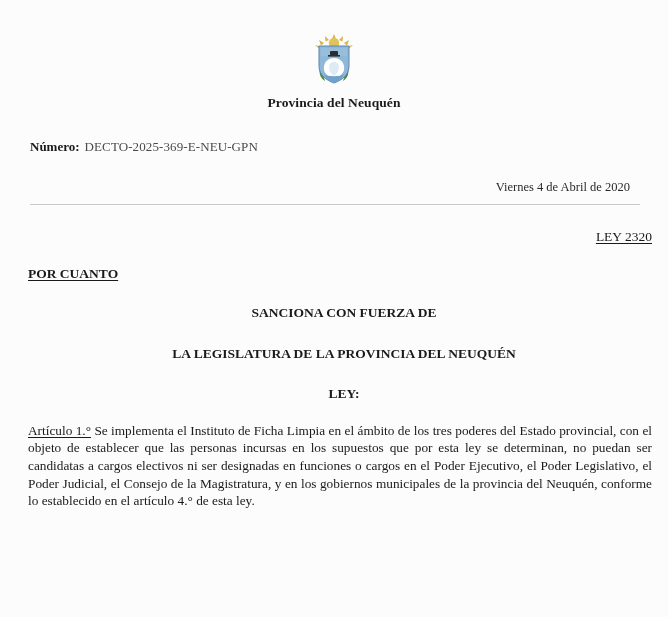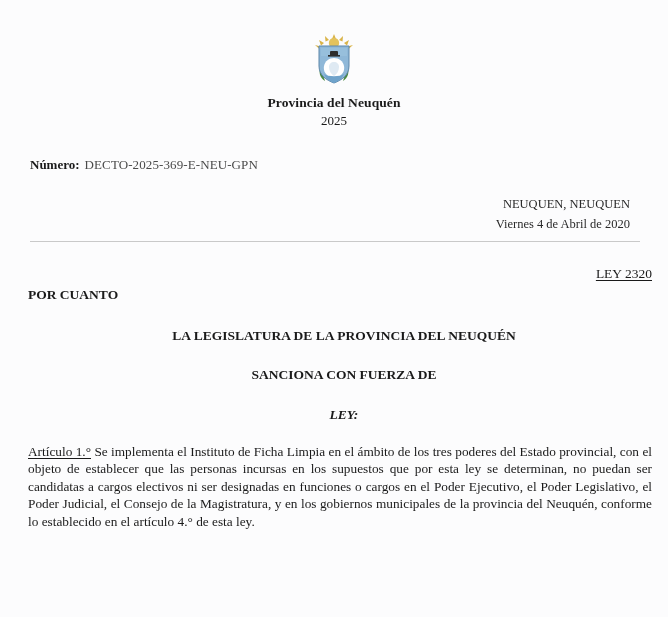--- a/index.html
+++ b/index.html
@@ -106,36 +106,37 @@
     text-align: right;
     font-size: 13.5px;
     line-height: 1.2;
   }
   .law-number span {
     text-decoration: underline;
     text-underline-offset: 2px;
   }
 
   .por-cuanto {
-    margin-top: 5px;
-    font-size: 13.5px;
-    font-weight: bold;
+    margin-top: 21px;
+    font-size: 13.5px;
+    font-weight: bold;
+    text-decoration: underline;
     text-underline-offset: 2px;
     display: inline-block;
   }
 
   .heading-center {
     text-align: center;
     font-weight: bold;
     font-size: 13.5px;
     line-height: 1.2;
   }
   .h1-legis { margin-top: 25px; }
   .h2-sanciona { margin-top: 23px; }
-  .h3-ley { margin-top: 23px; font-style: italic; }
+  .h3-ley { margin-top: 23px; }
   .subject {
     margin-top: 23px;
     text-align: center;
     font-size: 13.5px;
     font-weight: normal;
     line-height: 1.2;
   }
 
   .article {
     margin-top: 20px;
@@ -184,48 +185,46 @@
       <rect x="16" y="21" width="12" height="1.6" fill="#2d2d2d"></rect>
 
       <path d="M22 24 C17 24 13 27 12 32 C11 37 14 41 18 43 L22 45 L26 43
                C30 41 33 37 32 32 C31 27 27 24 22 24 Z" fill="#ffffff"></path>
       <path d="M22 28 C19 28 17 30 17 33 C17 37 19 40 22 42 C25 40 27 37 27 33
                C27 30 25 28 22 28 Z" fill="#dfeaf3"></path>
 
       <path d="M12 40 C16 43 28 43 32 40 C30 45 26 47.5 22 49 C18 47.5 14 45 12 40 Z" fill="#6fa3cb"></path>
     </svg>
     <div class="province-name">Provincia del Neuquén</div>
-    <div class="province-year">2025</div>
   </div>
 
   <div class="meta">
 
     <div class="meta-row">
       <span class="meta-label">Número:</span><span class="meta-value">DECTO-2025-369-E-NEU-GPN</span>
     </div>
 
     <div class="place-block">
-      <div>NEUQUEN, NEUQUEN</div>
       <div>Viernes 4 de Abril de 2020</div>
     </div>
 
 
     <hr class="divider">
   </div>
 
   <div class="body">
 
     <div class="law-number">
       <span>LEY 2320</span>
     </div>
 
     <div>
       <span class="por-cuanto">POR CUANTO</span>
     </div>
 
+    <div class="heading-center h2-sanciona">SANCIONA CON FUERZA DE</div>
     <div class="heading-center h1-legis">LA LEGISLATURA DE LA PROVINCIA DEL NEUQUÉN</div>
-    <div class="heading-center h2-sanciona">SANCIONA CON FUERZA DE</div>
     <div class="heading-center h3-ley">LEY:</div>
 
     <p class="article"><span class="article-label">Artículo 1.°</span><span> Se implementa el Instituto de Ficha Limpia en el ámbito de los tres poderes del Estado provincial, con el objeto de establecer que las personas incursas en los supuestos que por esta ley se determinan, no puedan ser candidatas a cargos electivos ni ser designadas en funciones o cargos en el Poder Ejecutivo, el Poder Legislativo, el Poder Judicial, el Consejo de la Magistratura, y en los gobiernos municipales de la provincia del Neuquén, conforme lo establecido en el artículo 4.° de esta ley.</span></p>
 
   </div>
 </div>
 
 </body></html>

